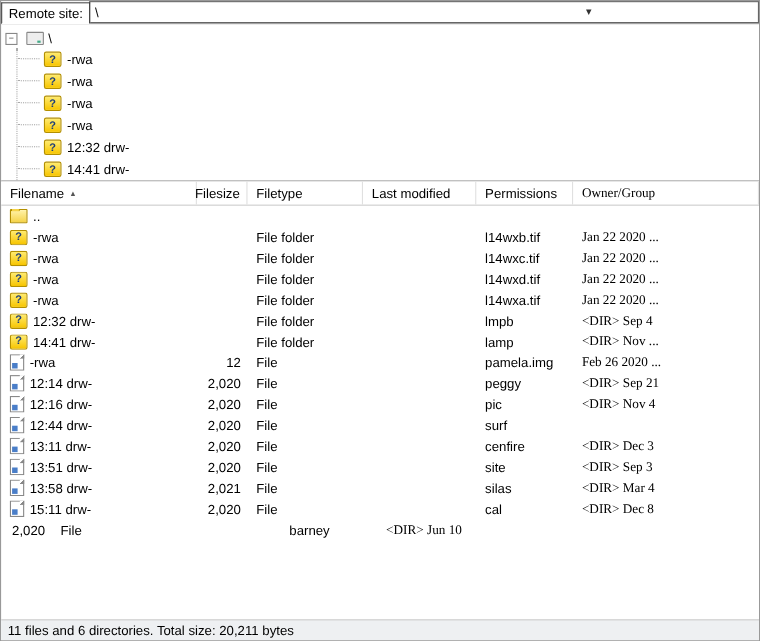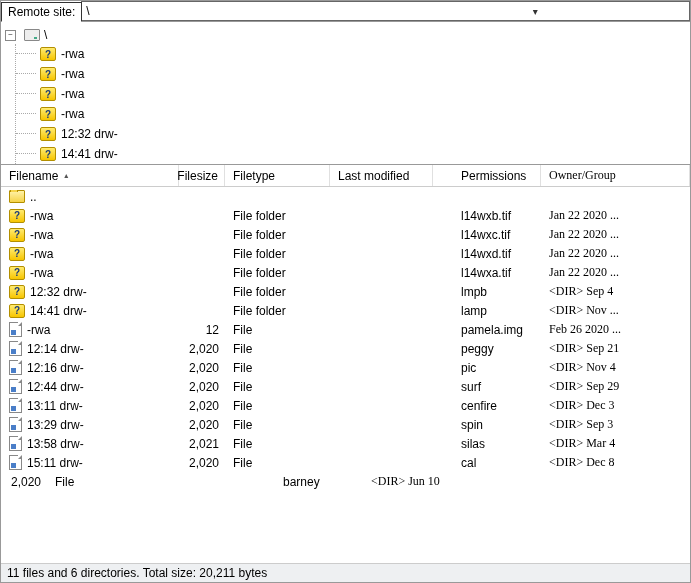--- a/index.html
+++ b/index.html
@@ -30,21 +30,21 @@
   .file-icon::before { content:""; position:absolute; right:-1px; top:-1px; width:4px; height:4px; background:linear-gradient(135deg,#fff 48%,#888 52%); }
   .file-icon.ftype::after { content:""; position:absolute; left:1px; bottom:1px; width:5px; height:5px; background:#4a7ec8; }
 
   .bottom-pane { flex:1; display:flex; flex-direction:column; min-height:0; }
   .listhdr { display:flex; border-bottom:1px solid #ccc; background:#fff; user-select:none; flex:0 0 auto; }
   .col { padding:3px 6px 3px 8px; border-right:1px solid #e0e0e0; font-size:12px; color:#000; display:flex; align-items:center; }
   .c-name { width:178px; gap:6px; }
   .c-size { width:46px; justify-content:flex-end; }
   .c-type { width:105px; }
   .c-mod  { width:103px; }
-  .c-perm { width:88px;margin-left:20px; }
+  .c-perm { width:88px; }
   .c-own  { width:92px; flex:1;font-family:Liberation Serif, serif; }
   .sort-caret { font-size:8px; color:#555; }
 
   .listbody { flex:1; overflow-y:scroll; overflow-x:hidden; }
   .row { display:flex; align-items:center; height:19px; }
   .row .cell { padding:0 6px 0 8px; font-size:12px; overflow:hidden; white-space:nowrap; text-overflow:ellipsis; }
   .row .c-name { display:flex; align-items:center; gap:5px; }
   .row .c-size { text-align:right; justify-content:flex-end; display:flex; }
 
   .status { border-top:1px solid #ccc; background:#eef0f2; padding:2px 6px; font-size:12px; flex:0 0 auto; }
@@ -251,42 +251,41 @@
       </div>
       <div class="row">
         <div class="cell c-name">
           <span class="file-icon ftype"></span>
           <span>12:44 drw-</span>
         </div>
         <div class="cell c-size">2,020</div>
         <div class="cell c-type">File</div>
         <div class="cell c-mod"></div>
         <div class="cell c-perm">surf</div>
-        <div class="cell c-own">&lt;DIR&gt; Sep 29</div>
       </div>
       <div class="row">
         <div class="cell c-name">
           <span class="file-icon ftype"></span>
           <span>13:11 drw-</span>
         </div>
         <div class="cell c-size">2,020</div>
         <div class="cell c-type">File</div>
         <div class="cell c-mod"></div>
         <div class="cell c-perm">cenfire</div>
         <div class="cell c-own">&lt;DIR&gt; Dec 3</div>
       </div>
       <div class="row">
         <div class="cell c-name">
           <span class="file-icon ftype"></span>
-          <span>13:29 drw-</span>
-        </div>
-        <div class="cell c-size">2,020</div>
-        <div class="cell c-type">File</div>
-        <div class="cell c-mod"></div>
-        <div class="cell c-perm">spin</div>
+          <span>13:51 drw-</span>
+        </div>
+        <div class="cell c-size">2,020</div>
+        <div class="cell c-type">File</div>
+        <div class="cell c-mod"></div>
+        <div class="cell c-perm">site</div>
         <div class="cell c-own">&lt;DIR&gt; Sep 3</div>
       </div>
       <div class="row">
         <div class="cell c-name">
           <span class="file-icon ftype"></span>
           <span>13:58 drw-</span>
         </div>
         <div class="cell c-size">2,021</div>
         <div class="cell c-type">File</div>
         <div class="cell c-mod"></div>

